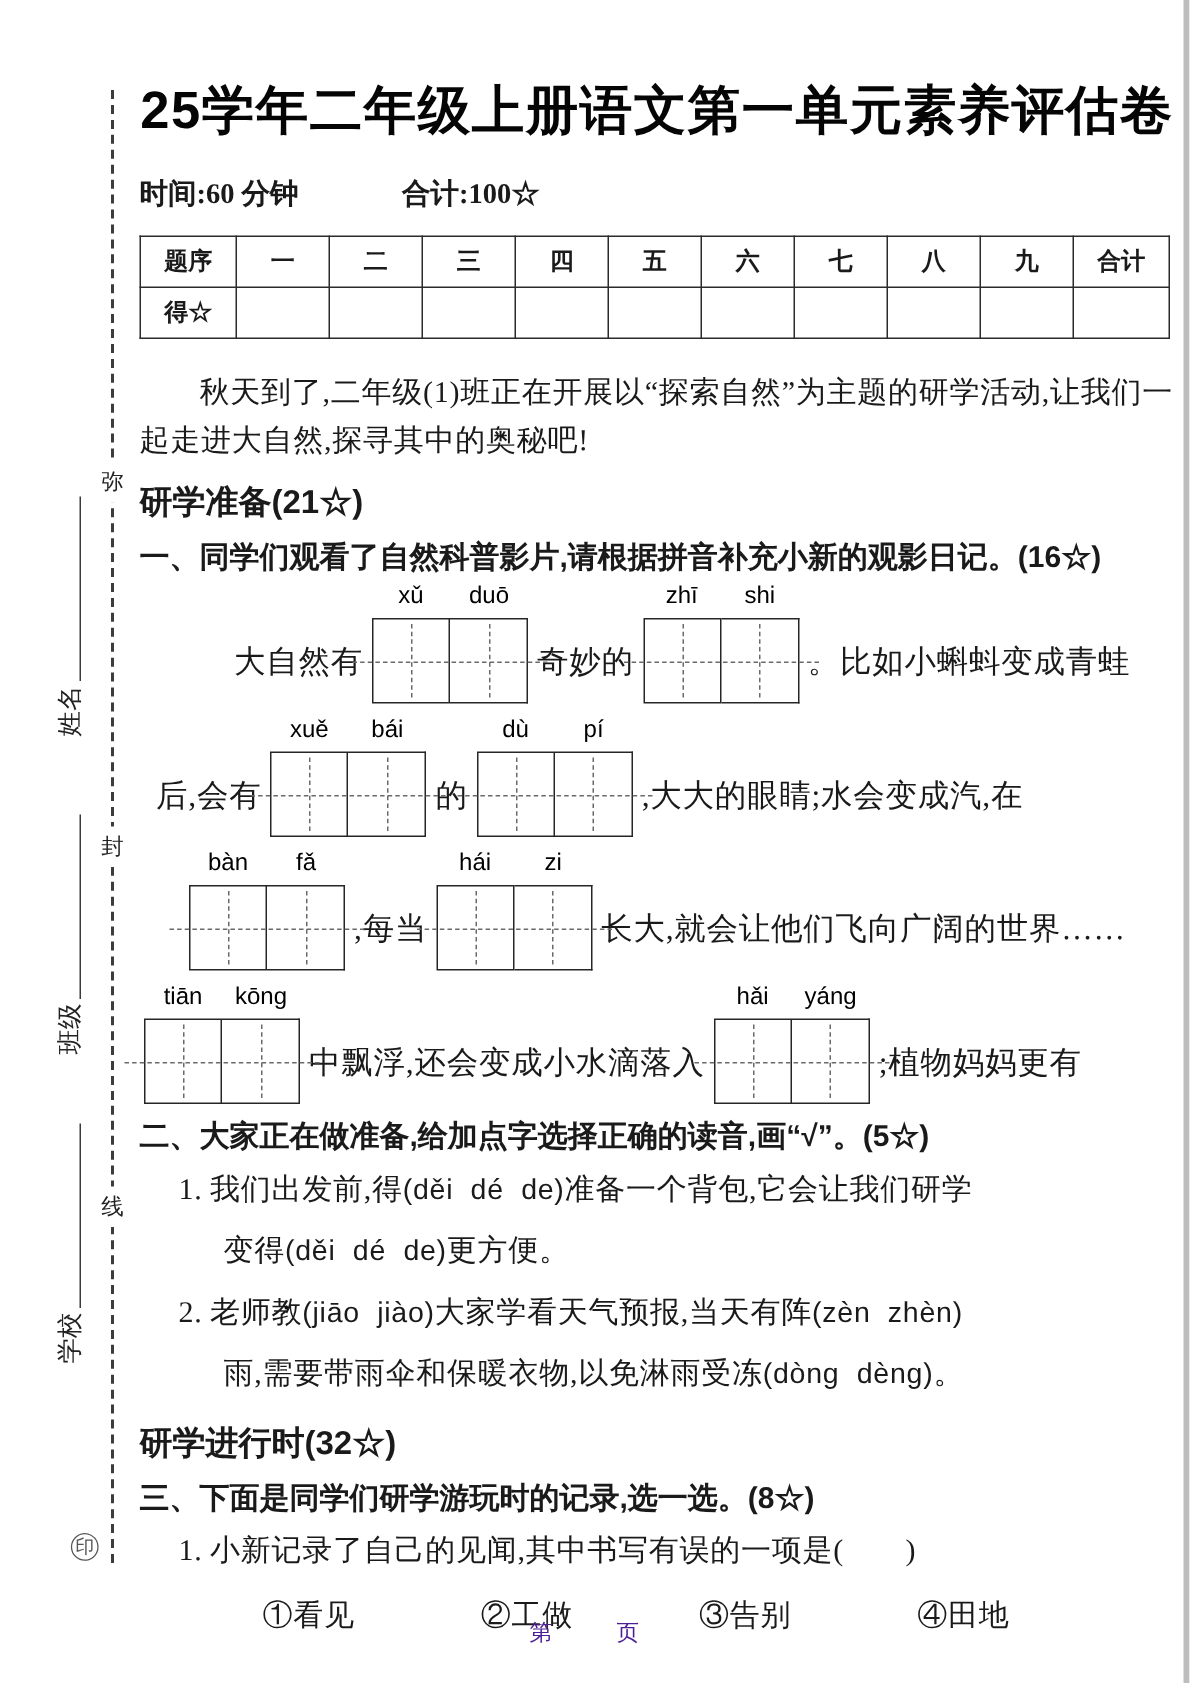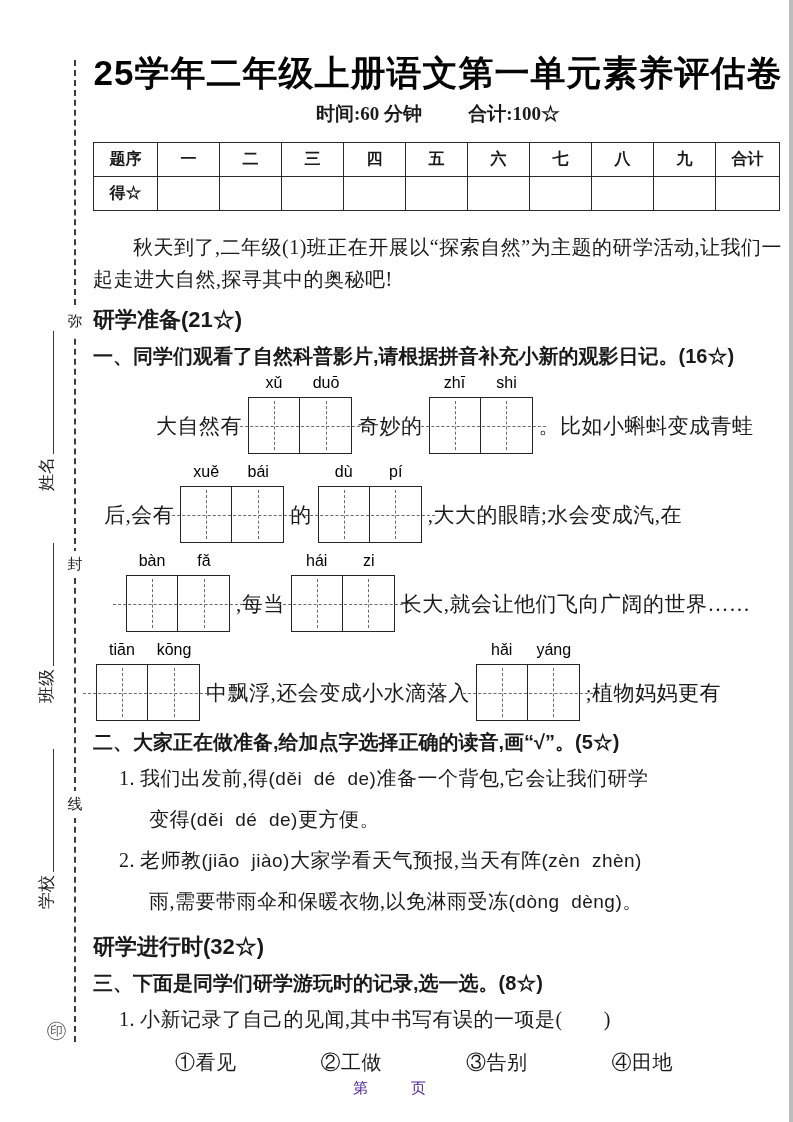--- a/index.html
+++ b/index.html
@@ -18,21 +18,21 @@
   
   .seal-line { position:absolute; left:74px; top:60px; height:982px; width:0; border-left:2px dashed #3c3c3c; }
   .seal-char { position:absolute; left:75px; transform:translateX(-50%); background:#fff; padding:4px 1px; font-size:15px; color:#222; }
   .seal-field { position:absolute; left:-34px; width:160px; height:30px; display:flex; align-items:center; transform:rotate(-90deg); font-size:17px; white-space:nowrap; color:#222; }
   .seal-field .fl-line { flex:1; height:0.95em; border-bottom:1.6px solid #3a3a3a; margin-left:3px; }
   .seal-stamp { position:absolute; left:46px; top:1020px; font-size:21px; color:#555; line-height:1; }
 
   
   .content { position:relative; margin-left:93px; width:690px; padding-top:50px; }
   .title { font-family:"Liberation Sans", sans-serif; font-weight:bold; font-size:35px; text-align:center; letter-spacing:1px; color:#050505; }
-  .meta { margin-top:4px; display:flex; justify-content:center; gap:46px; font-size:19px; font-weight:bold; }
+  .meta { margin-top:19px; display:flex; justify-content:flex-start; gap:69px; font-size:19px; font-weight:bold; }
 
   table.score-table { margin-top:15px; width:558px; border-collapse:collapse; table-layout:fixed; }
   table.score-table td { border:1.6px solid #2b2b2b; height:34px; text-align:center; font-size:16px; font-weight:bold; padding:0; }
 
   .intro { margin-top:20px; font-size:20px; line-height:32px; text-indent:2em; letter-spacing:0.5px; }
   .section { margin:10px 0 4px; text-align:left; font-family:Liberation Sans, sans-serif; font-weight:bold; font-size:22px; }
   .stem { margin:8px 0 2px; font-family:"Liberation Sans", sans-serif; font-weight:bold; font-size:20px; }
 
   
   .prow { display:flex; align-items:center; padding-top:25px; margin-bottom:7px; font-size:21px; }

